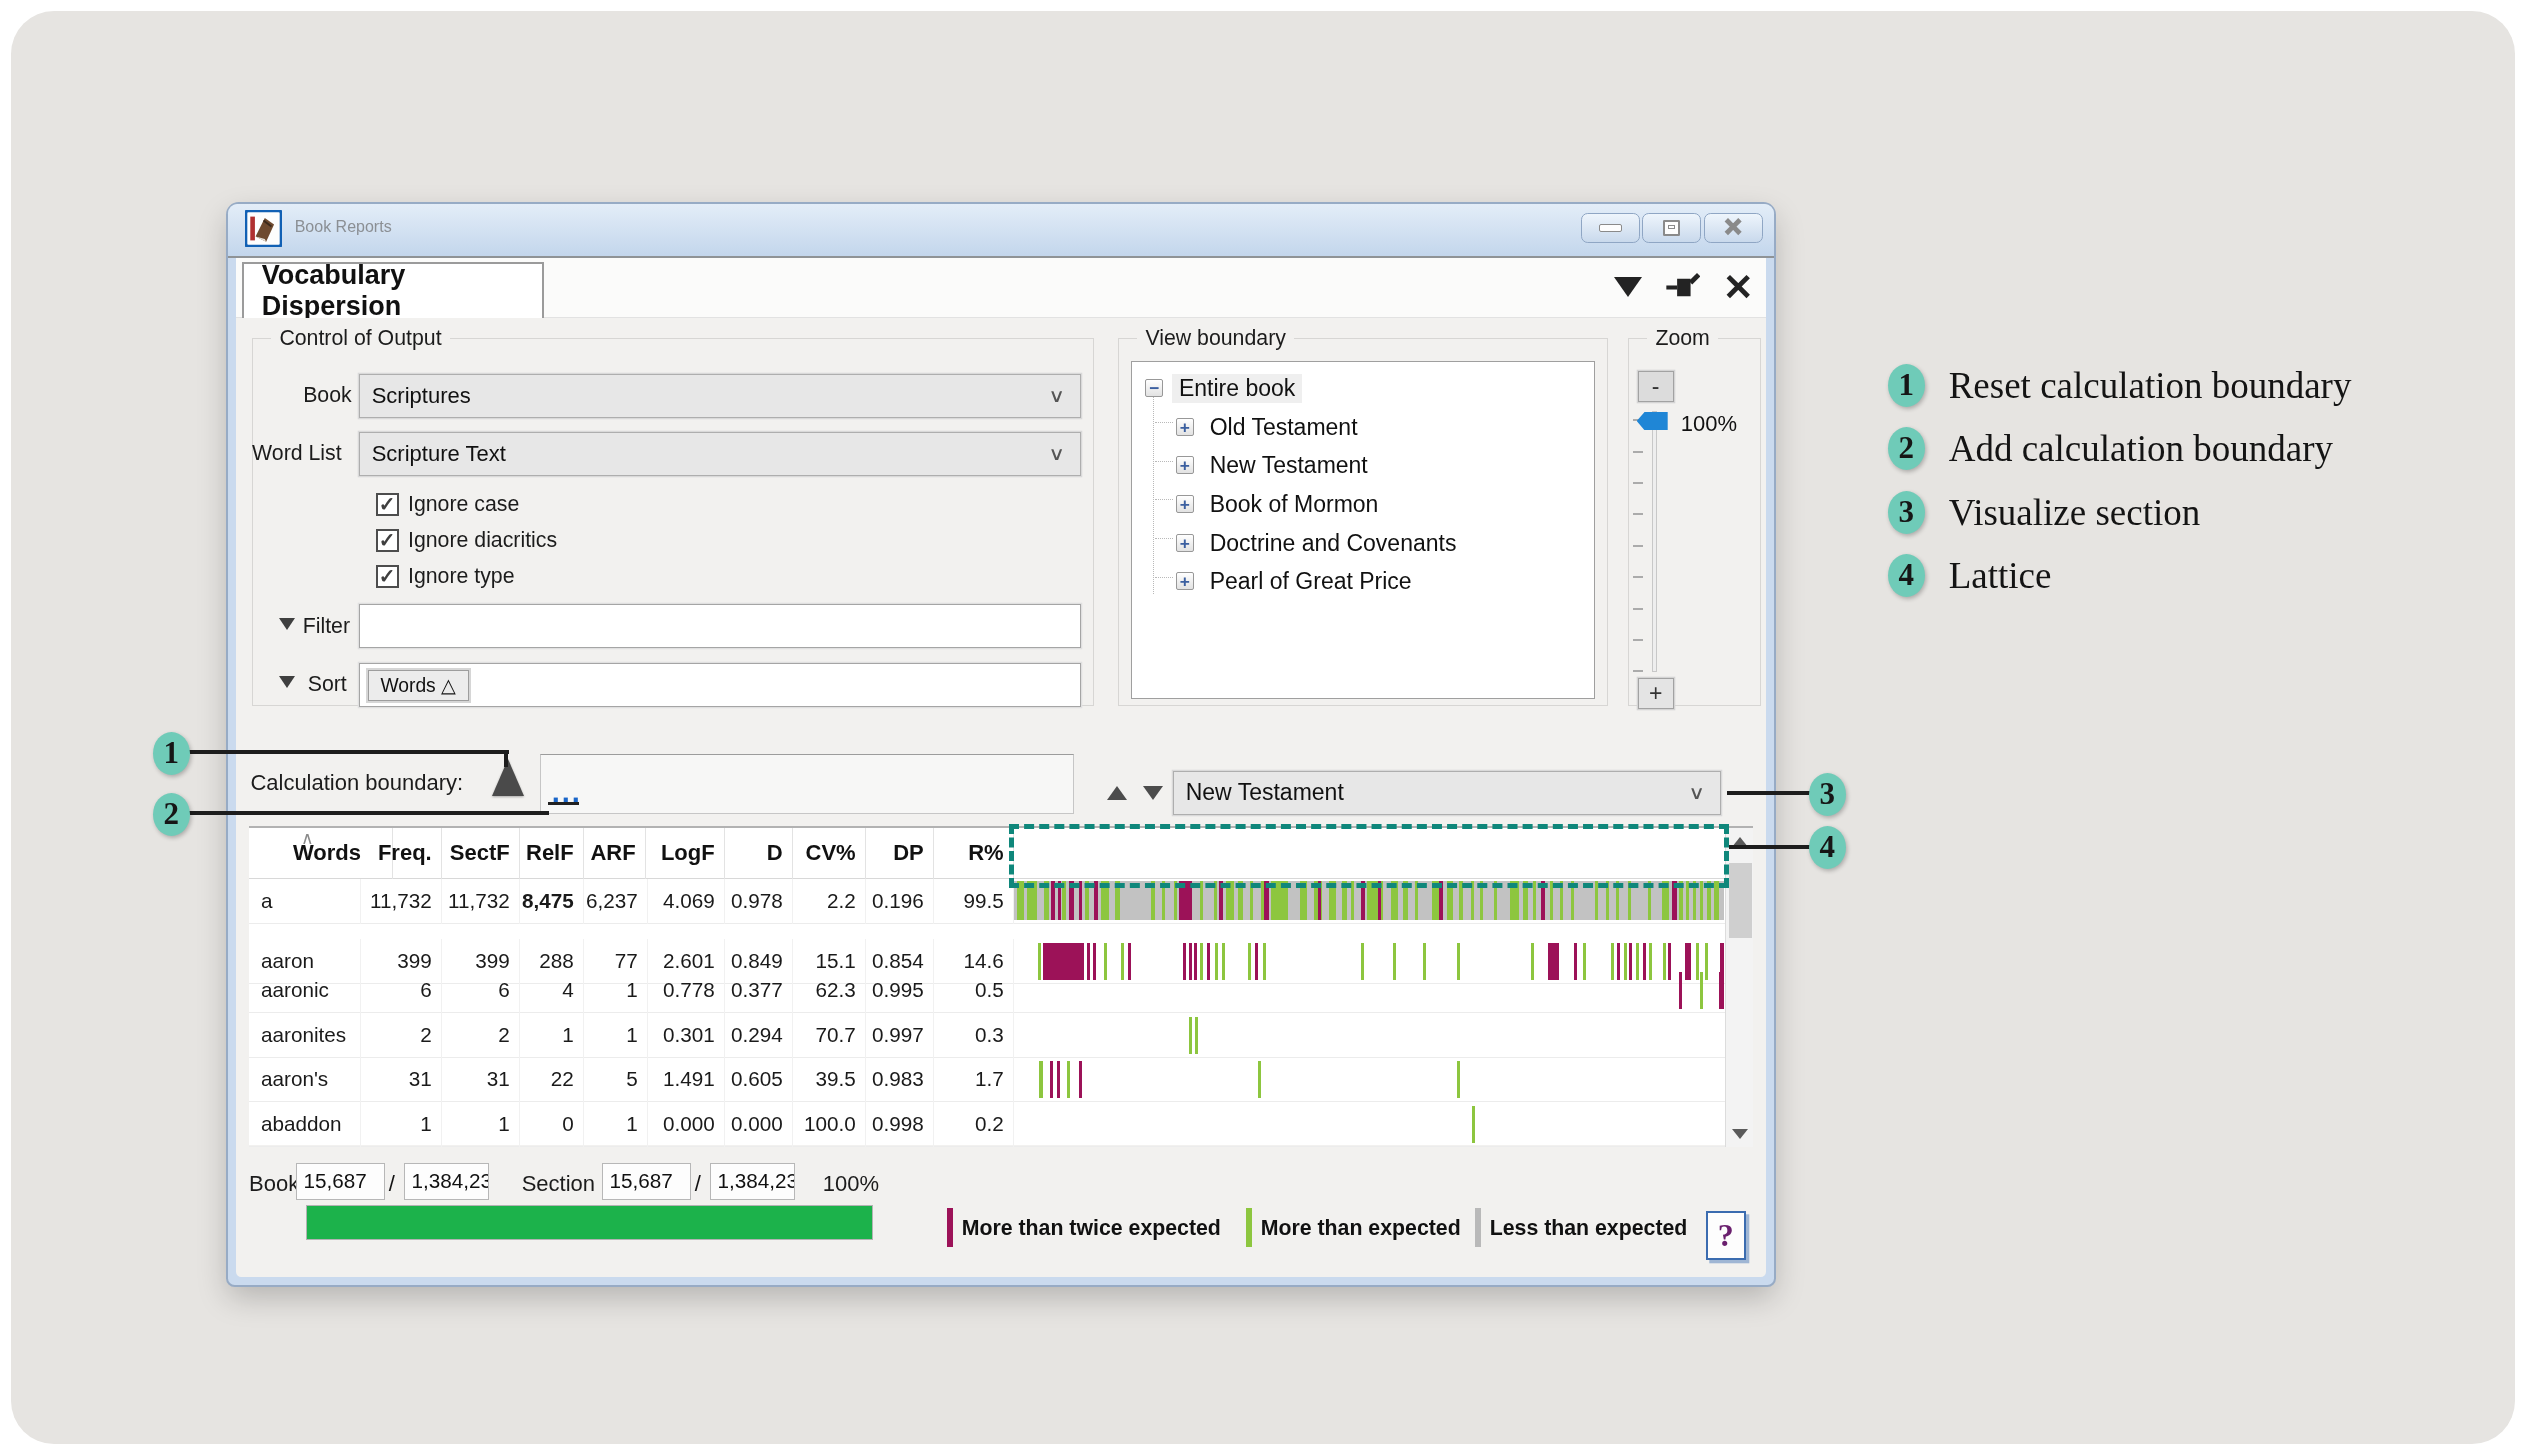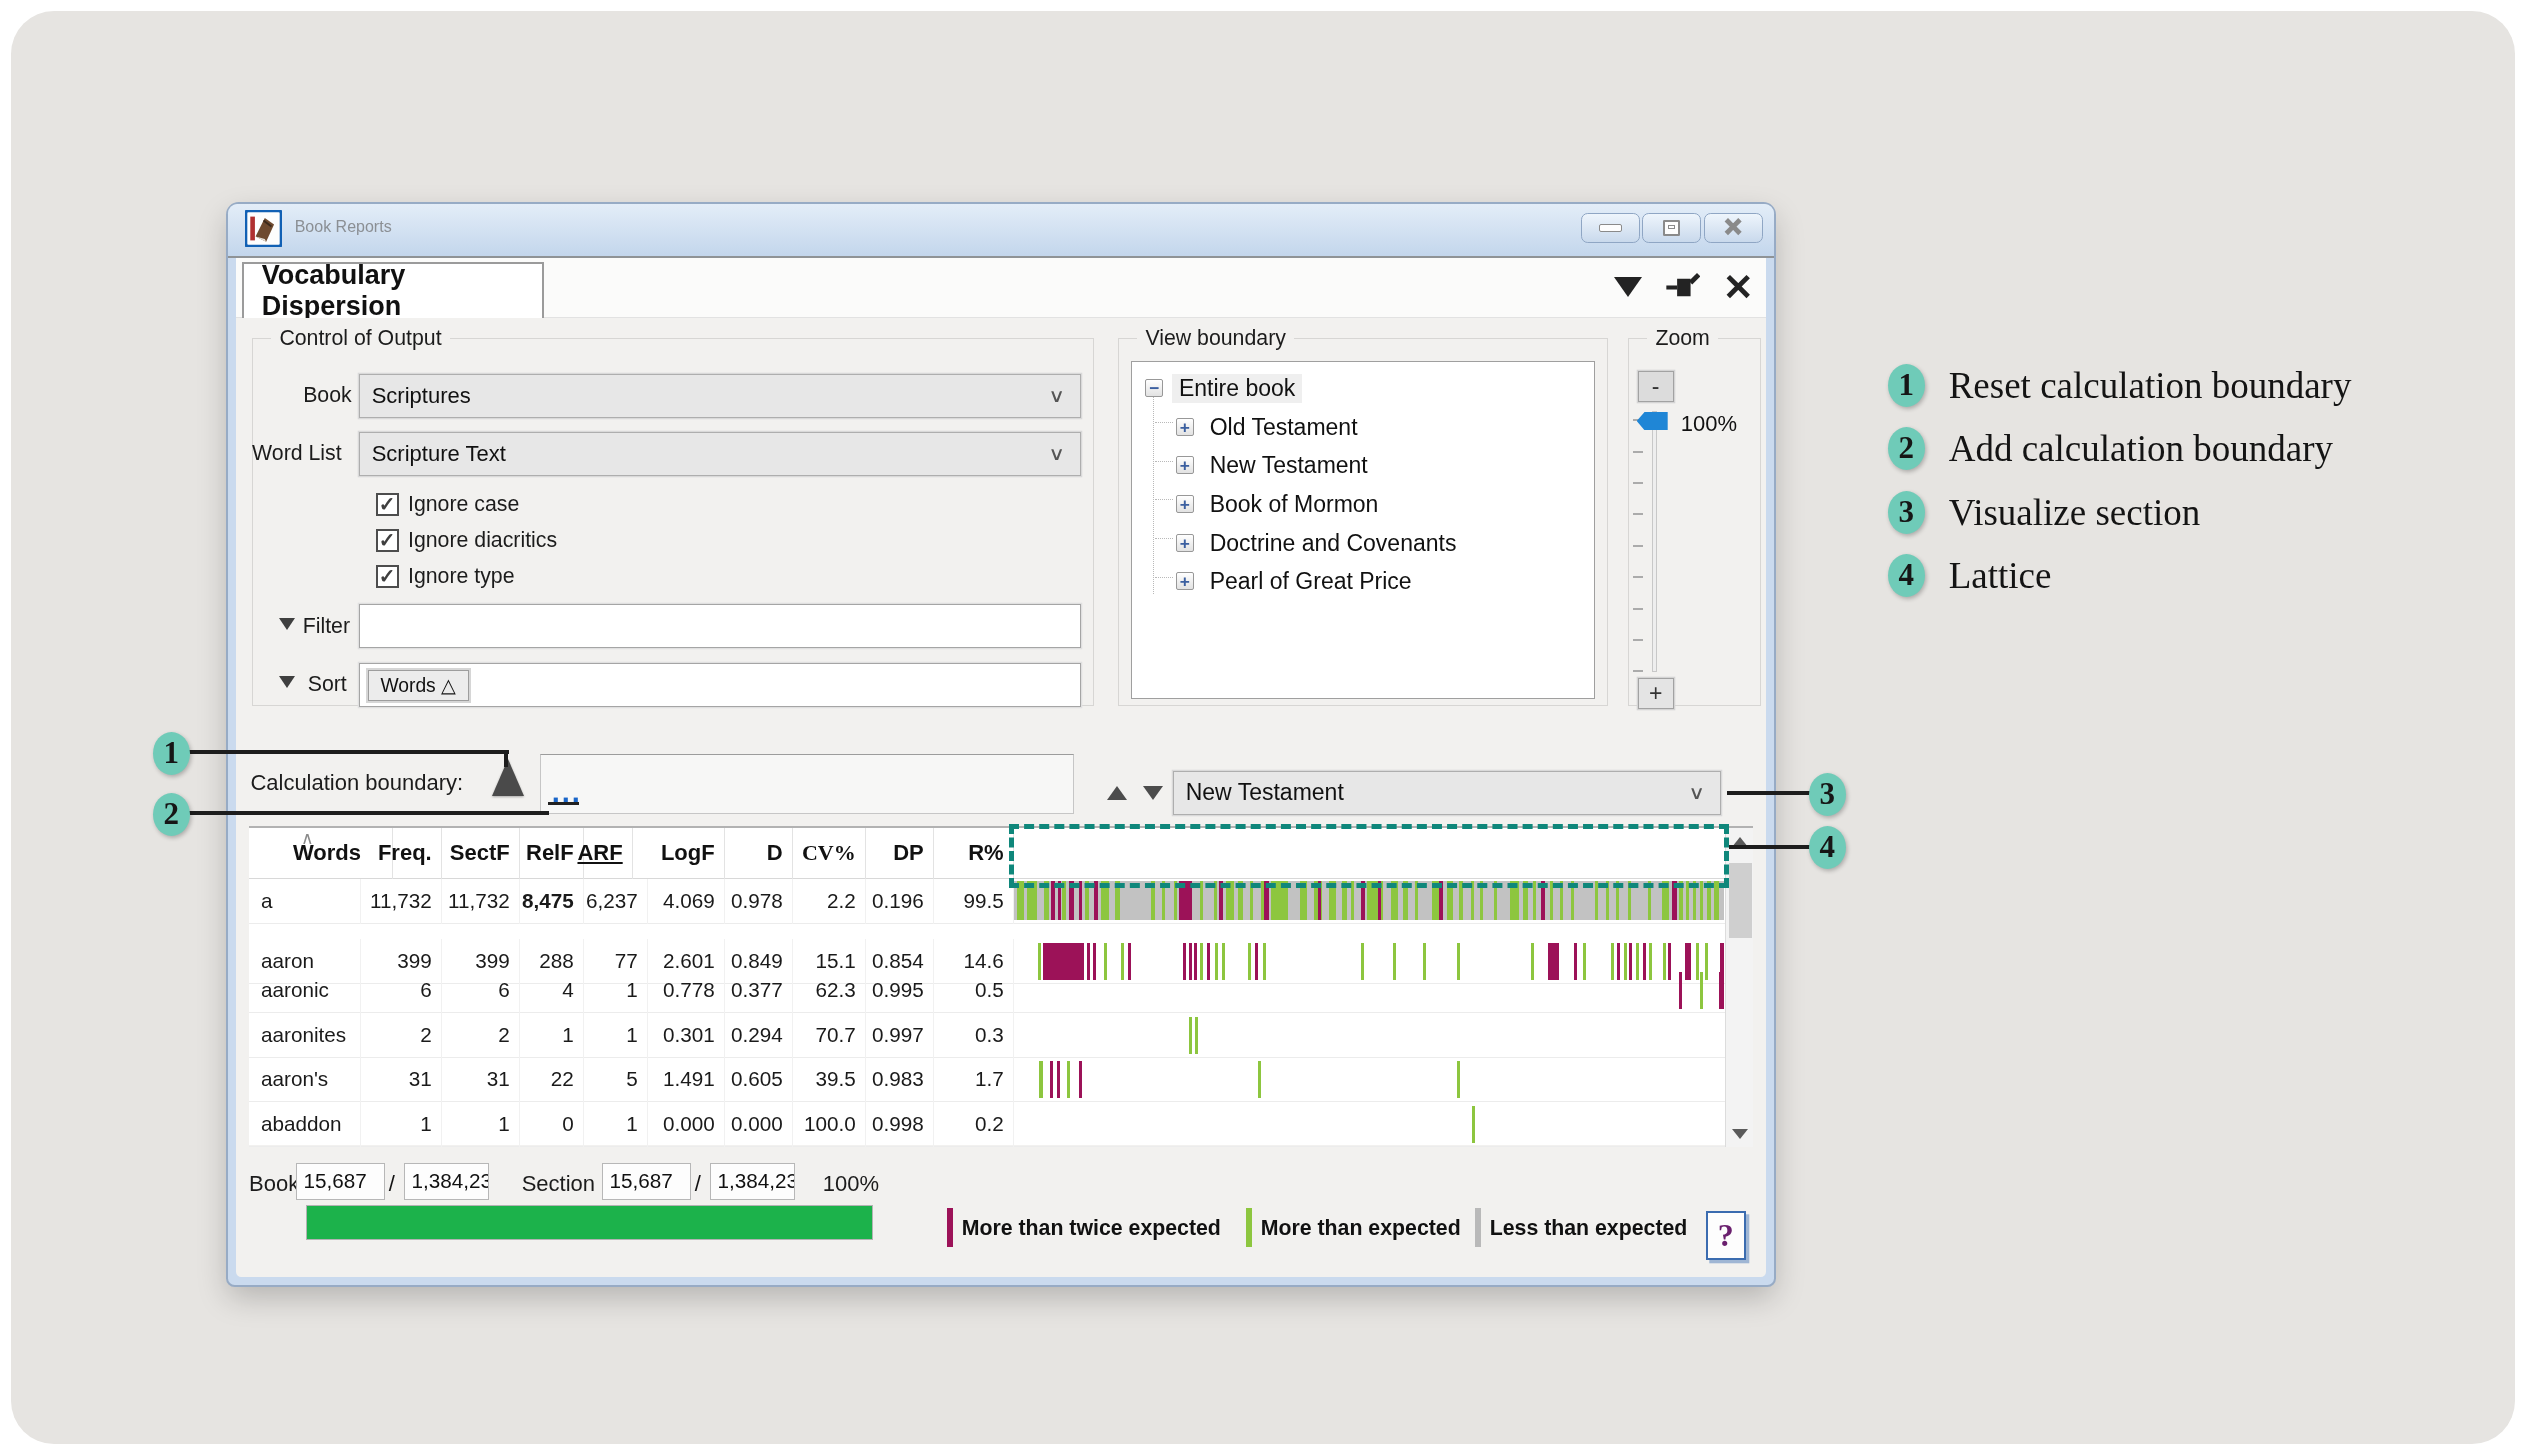--- a/index.html
+++ b/index.html
@@ -272,24 +272,24 @@
         <span>New Testament</span>
         <span class="chev">∨</span>
       </div>
 
       <div class="vtable">
         <div class="thead" id="thead">
             <div class="th txt" style="left:0px; width:112px;">Words</div>
             <div class="th num" style="left:112px; width:81px;">Freq.</div>
             <div class="th num" style="left:193px; width:78px;">SectF</div>
             <div class="th num" style="left:271px; width:64px;">RelF</div>
-            <div class="th num" style="left:336px; width:48px;text-decoration:underline;">ARF</div>
+            <div class="th num" style="left:336px; width:61px;">ARF</div>
             <div class="th num" style="left:399px; width:77px;">LogF</div>
             <div class="th num" style="left:476px; width:68px;">D</div>
-            <div class="th num" style="left:544px; width:73px;font-family:Liberation Serif, serif;">CV%</div>
+            <div class="th num" style="left:544px; width:73px;">CV%</div>
             <div class="th num" style="left:616px; width:69px;">DP</div>
             <div class="th num" style="left:685px; width:80px;">R%</div>
             <div class="sort-caret">∧</div>
           </div>
         <div class="dash-overlay"></div>
         <div id="tbody">
             <div class="trow" style="top:51px;">
               <div class="td txt" style="left:0; width:112px;">a</div>
               <div class="td num" style="left:112px; width:81px;">11,732</div>
               <div class="td num" style="left:193px; width:78px;">11,732</div>

